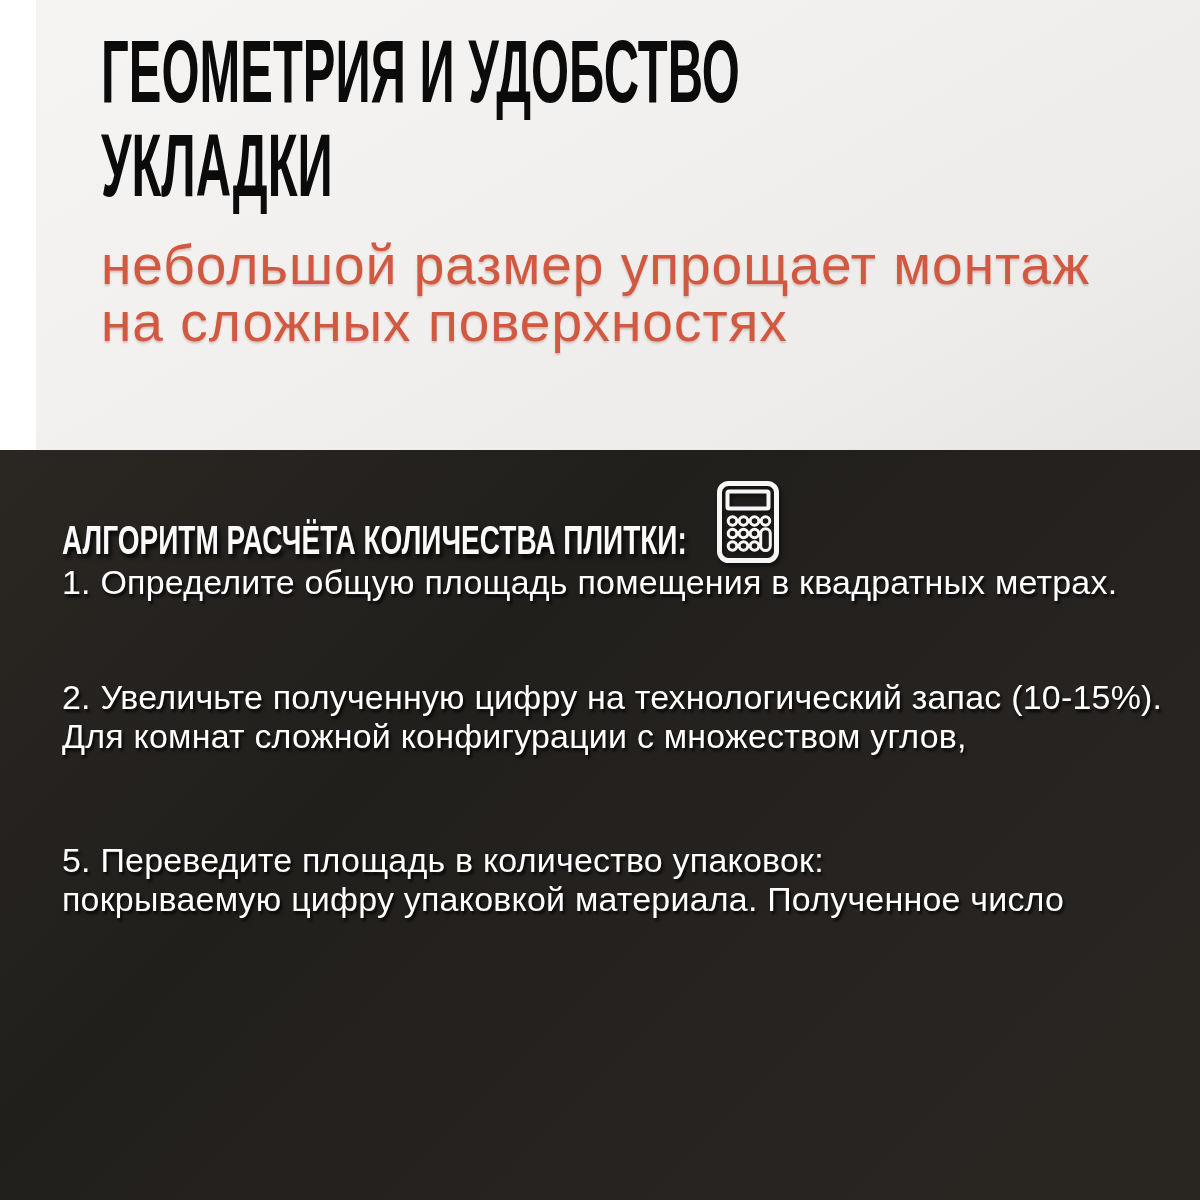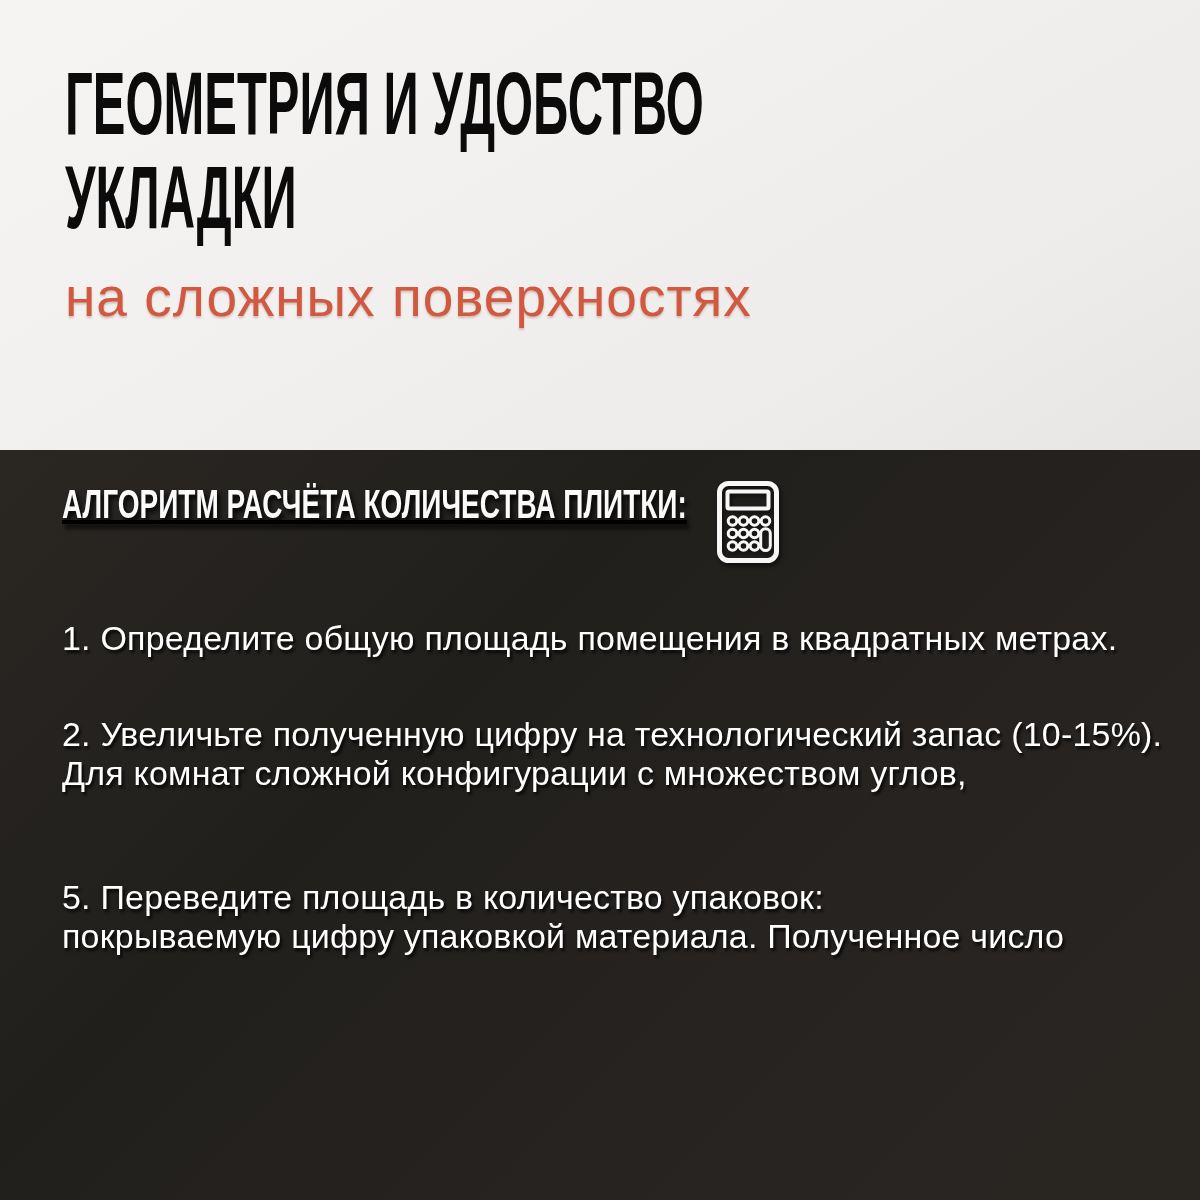--- a/index.html
+++ b/index.html
@@ -7,22 +7,23 @@
   body {
     font-family: "Liberation Sans", "DejaVu Sans", sans-serif;
     -webkit-font-smoothing: antialiased;
   }
   .poster { width: 1200px; height: 1200px; position: relative; }
 
   
   .top {
     height: 450px;
     background: linear-gradient(150deg, #f5f4f3 0%, #f1f0ee 45%, #edecea 75%, #e7e6e4 100%);
-    padding: 56px 40px 0 65px;
+    padding: 24px 40px 0 65px;
     overflow: hidden;
+    margin-left: 36px;
   }
   .title {
     color: #0c0b0b;
     font-weight: 700;
     font-size: 89px;
     line-height: 94px;
     letter-spacing: 0;
   }
   .condense {
     display: block;
@@ -44,23 +45,22 @@
 
   
   .bottom {
     height: 750px;
     background: linear-gradient(135deg, #2a2723 0%, #211f1c 35%, #262321 65%, #292622 100%);
     padding: 31px 40px 0 62px;
     overflow: hidden;
   }
   .heading-row {
     display: flex;
-    align-items: flex-start;
+    align-items: flex-end;
     height: 82px;
-    text-decoration: underline;
   }
   .heading {
     width: 605px;
     color: #fafafa;
     font-weight: 700;
     font-size: 40px;
     line-height: 46px;
     text-shadow: 4px 4px 5px rgba(0, 0, 0, 0.85);
   }
   .heading-condense { transform: scaleX(0.70); }
@@ -72,37 +72,38 @@
 
   .steps { color: #ffffff; }
   .step {
     font-size: 34px;
     line-height: 39px;
     letter-spacing: 0.2px;
     font-weight: 400;
     text-shadow: 2px 3px 3px rgba(0, 0, 0, 0.8);
   }
   .step .line { white-space: nowrap; }
-  .step-1 { margin-top: 56px; }
-  .step-2 { margin-top: 57px; }
+  .step-1 { }
+  .step-2 { margin-top: 76px; }
   .step-3 { margin-top: 85px; }
 </style>
 </head>
 <body>
 
 <div class="poster">
 
   <section class="top">
     <h1 class="title">
       <span class="condense title-condense">
         <span class="line">ГЕОМЕТРИЯ И УДОБСТВО</span>
         <span class="line">УКЛАДКИ</span>
       </span>
     </h1>
     <p class="subtitle">
+      <span class="line">небольшой размер упрощает монтаж</span>
       <span class="line">на сложных поверхностях</span>
     </p>
   </section>
 
   <section class="bottom">
 
     <div class="heading-row">
       <h2 class="heading">
         <span class="condense heading-condense">АЛГОРИТМ РАСЧЁТА КОЛИЧЕСТВА ПЛИТКИ:</span>
       </h2>

